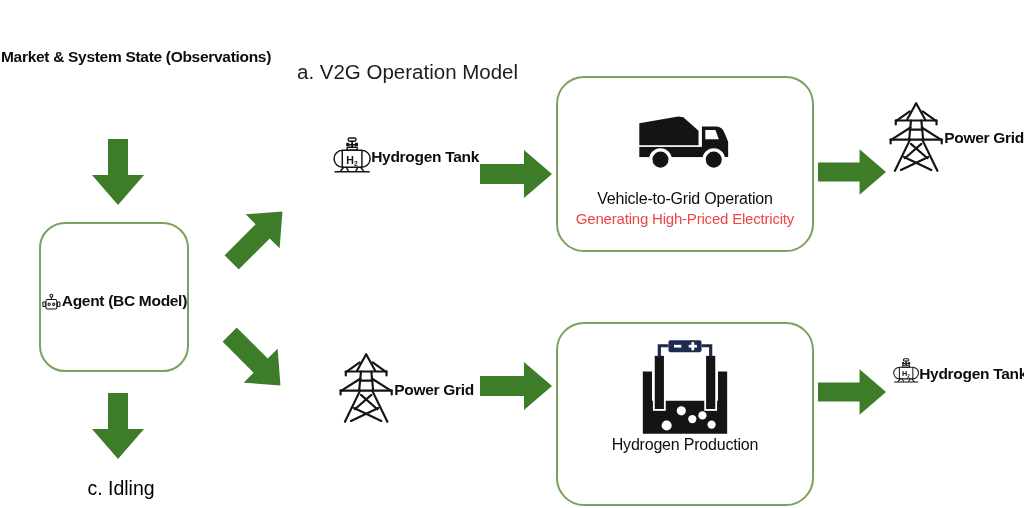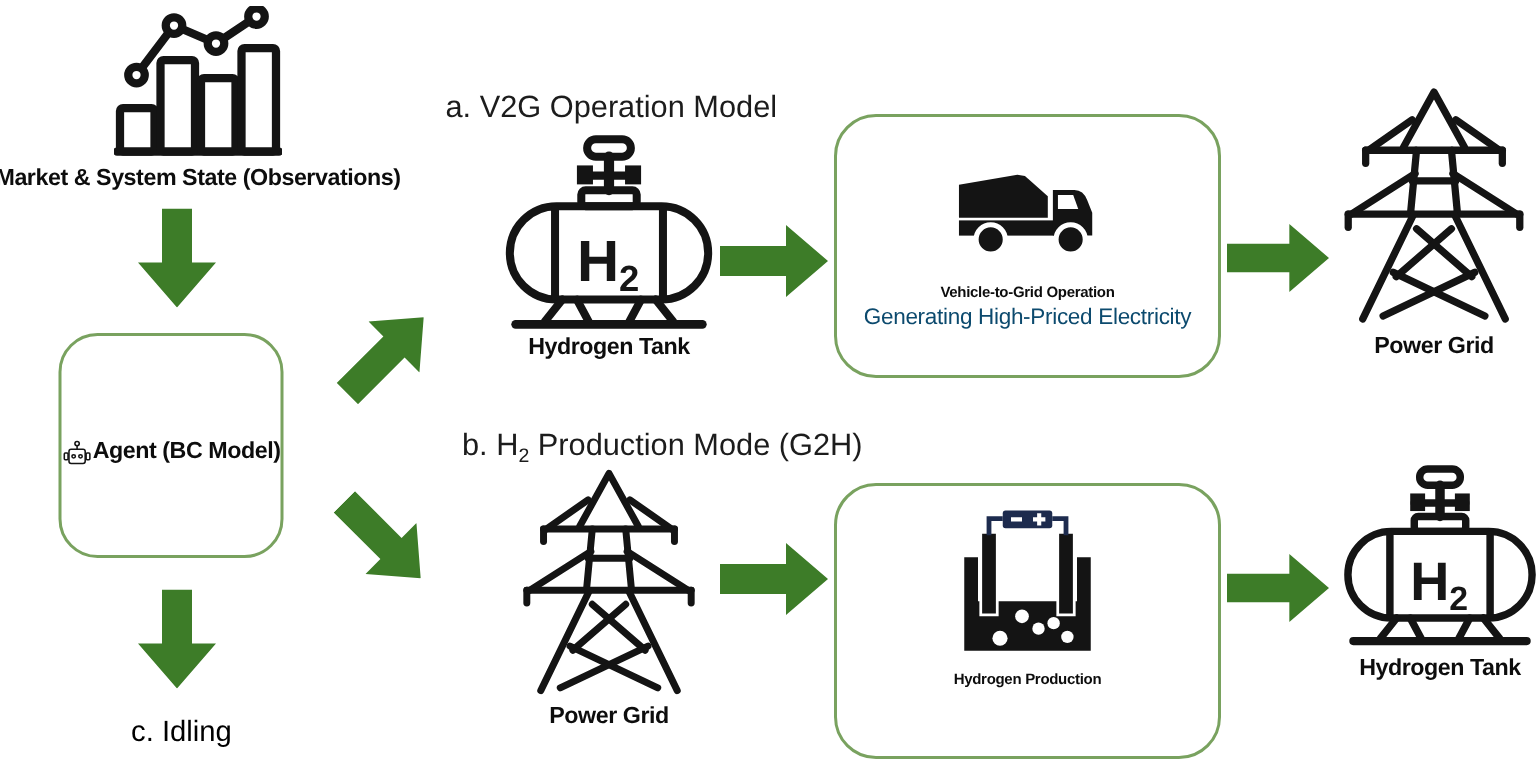--- a/index.html
+++ b/index.html
@@ -6,31 +6,31 @@
     --arrow-green:#3d7c28;
     --box-border:#79a25f;
     --ink:#141414;
     --navy:#1d2b4e;
   }
   html,body{margin:0;padding:0;background:#fff;}
   #canvas{
     position:relative;width:1024px;height:508px;background:#fff;
     font-family:"Liberation Sans",sans-serif;overflow:hidden;color:var(--ink);
   }
-  .fig{position:absolute;display:flex;flex-direction:column;align-items:center;}
+  .fig{position:absolute;display:flex;flex-direction:row;align-items:center;}
   .cap{font-weight:700;font-size:15.5px;letter-spacing:-0.3px;color:#0d0d0d;white-space:nowrap;text-align:center;}
   .heading{position:absolute;font-size:20.5px;color:#1c1c1c;white-space:nowrap;}
   .heading sub{font-size:13px;}
   .idle{position:absolute;font-size:19.5px;color:#000000;text-align:center;}
   .procbox{
     position:absolute;border:2px solid var(--box-border);border-radius:28px;background:#fff;
     display:flex;flex-direction:column;align-items:center;
   }
-  .procbox .title{font-weight:700;font-size:10px;letter-spacing:-0.2px;color:#0d0d0d;white-space:nowrap;}
-  .procbox .subtitle{font-size:15px;letter-spacing:-0.2px;color:#0c4a6e;white-space:nowrap;margin-top:2px;}
+  .procbox .title{font-weight:400;font-size:16px;letter-spacing:-0.2px;color:#0d0d0d;white-space:nowrap;}
+  .procbox .subtitle{font-size:15px;letter-spacing:-0.2px;color:#ef4444;white-space:nowrap;margin-top:2px;}
   .agentbox{
     position:absolute;left:39px;top:222px;width:146px;height:146px;
     border:2px solid var(--box-border);border-radius:26px;background:#fff;
     display:flex;flex-direction:row;align-items:center;
   }
   .arrow{position:absolute;display:flex;align-items:center;justify-content:center;}
   .arrow svg polygon{fill:var(--arrow-green);}
   .stroke-icon{stroke:var(--ink);fill:none;stroke-linecap:round;stroke-linejoin:round;}
   .tank-text{font-family:"Liberation Sans",sans-serif;font-weight:600;fill:#161616;}
 </style>
@@ -170,21 +170,20 @@
           <line x1="79" y1="90" x2="114" y2="162"></line>
         <line x1="53" y1="100" x2="91" y2="133"></line>
           <line x1="77" y1="100" x2="39" y2="133"></line>
         <line x1="37" y1="130" x2="100" y2="160"></line>
           <line x1="93" y1="130" x2="30" y2="160"></line>
       </g>
     </svg>
     <div class="cap" style="margin-top:2px;">Power Grid</div>
   </div>
 
-  <div class="heading" style="left:308px;top:285px;"><span>b. H</span><sub>2</sub><span> Production Mode (G2H)</span></div>
 
   <div class="fig" style="left:338px;top:310px;width:136px;">
     <svg width="126" height="156" viewBox="0 0 130 168">
       <g class="stroke-icon" stroke-width="5">
         <polyline points="44,44 65,6 86,44"></polyline>
         <line x1="50" y1="25" x2="20" y2="46"></line>
           <line x1="80" y1="25" x2="110" y2="46"></line>
         <line x1="18" y1="46" x2="112" y2="46"></line>
         <line x1="18" y1="46" x2="18" y2="55"></line>
           <line x1="112" y1="46" x2="112" y2="55"></line>
@@ -223,21 +222,21 @@
       <rect x="30" y="2" width="36" height="13" rx="2" fill="#1d2b4e"></rect>
       <line x1="36" y1="8.5" x2="44" y2="8.5" stroke="#ffffff" stroke-width="3"></line>
       <line x1="52" y1="8.5" x2="61" y2="8.5" stroke="#ffffff" stroke-width="3"></line>
       <line x1="56.5" y1="4" x2="56.5" y2="13" stroke="#ffffff" stroke-width="3"></line>
       <circle cx="44" cy="79" r="5" fill="#ffffff"></circle>
       <circle cx="56" cy="88" r="4.5" fill="#ffffff"></circle>
       <circle cx="67" cy="84" r="4.5" fill="#ffffff"></circle>
       <circle cx="28" cy="95" r="5.5" fill="#ffffff"></circle>
       <circle cx="77" cy="94" r="4.5" fill="#ffffff"></circle>
     </svg>
-    <div class="title" style="margin-top:12px;">Hydrogen Production</div>
+    <div class="title" style="margin-top:0;">Hydrogen Production</div>
   </div>
 
   <div class="arrow" style="left:818px;top:368px;">
     <svg width="68" height="48" viewBox="0 0 72 48">
       <polygon points="0,14 44,14 44,0 72,24 44,48 44,34 0,34"></polygon>
     </svg>
   </div>
 
   <div class="fig" style="left:893px;top:310px;width:134px;">
     <svg width="130" height="121" viewBox="0 0 144 132">

